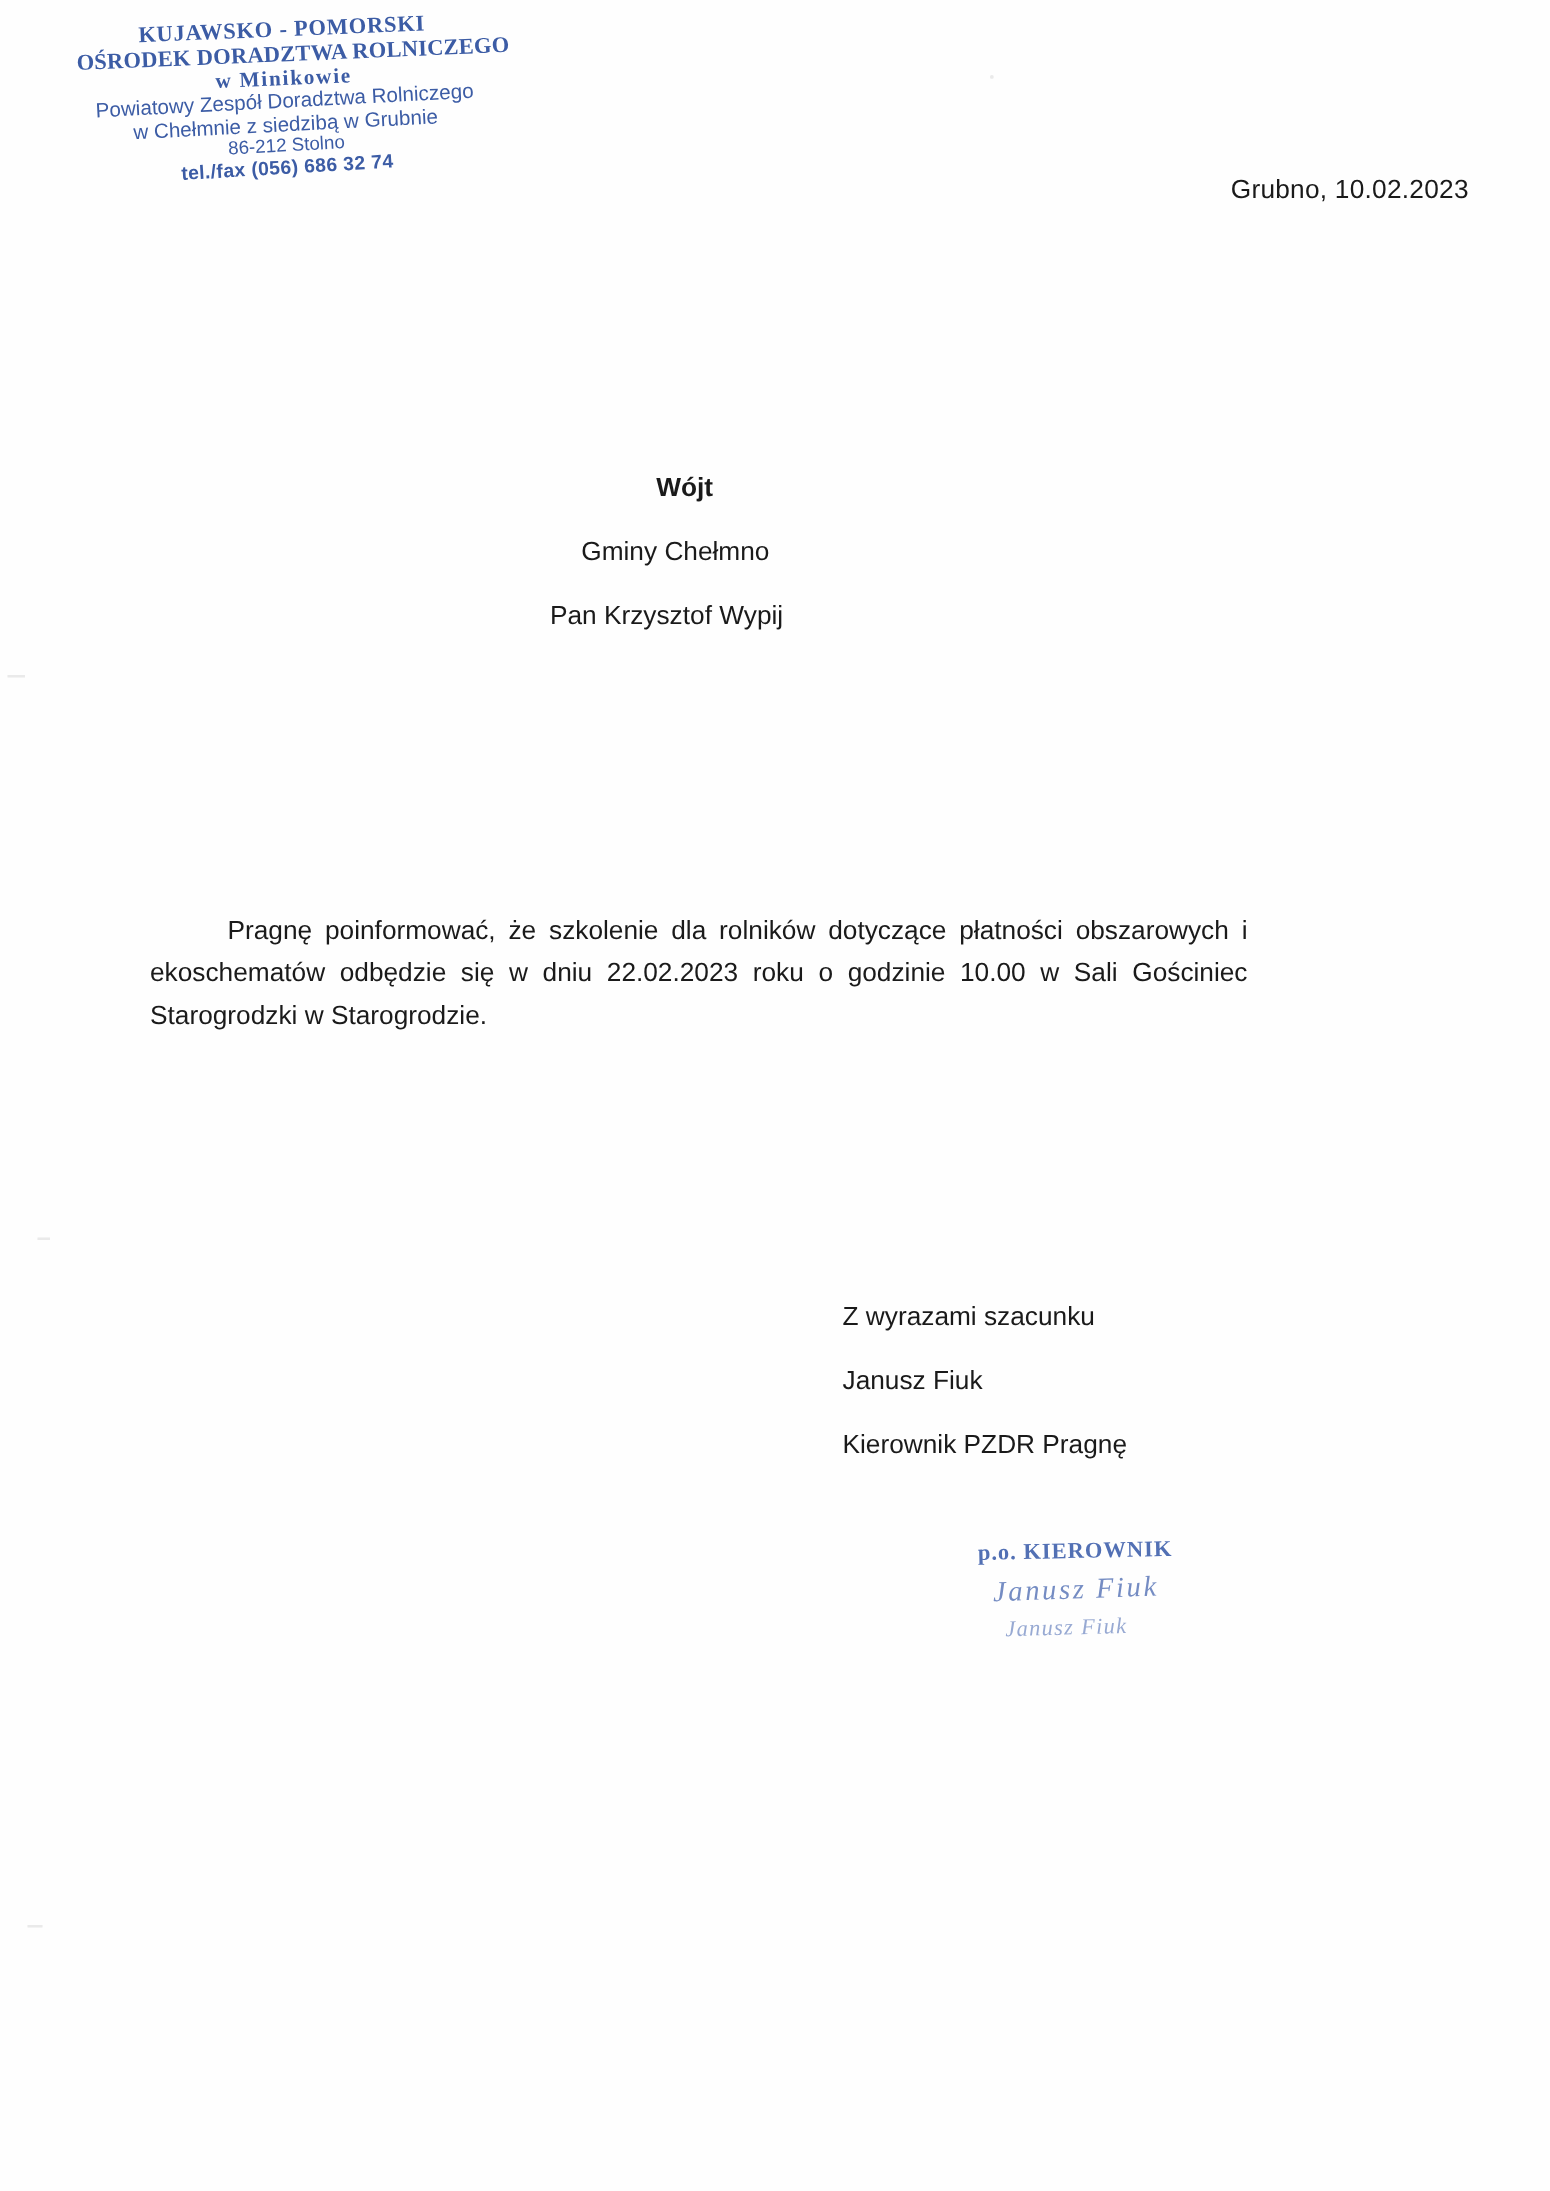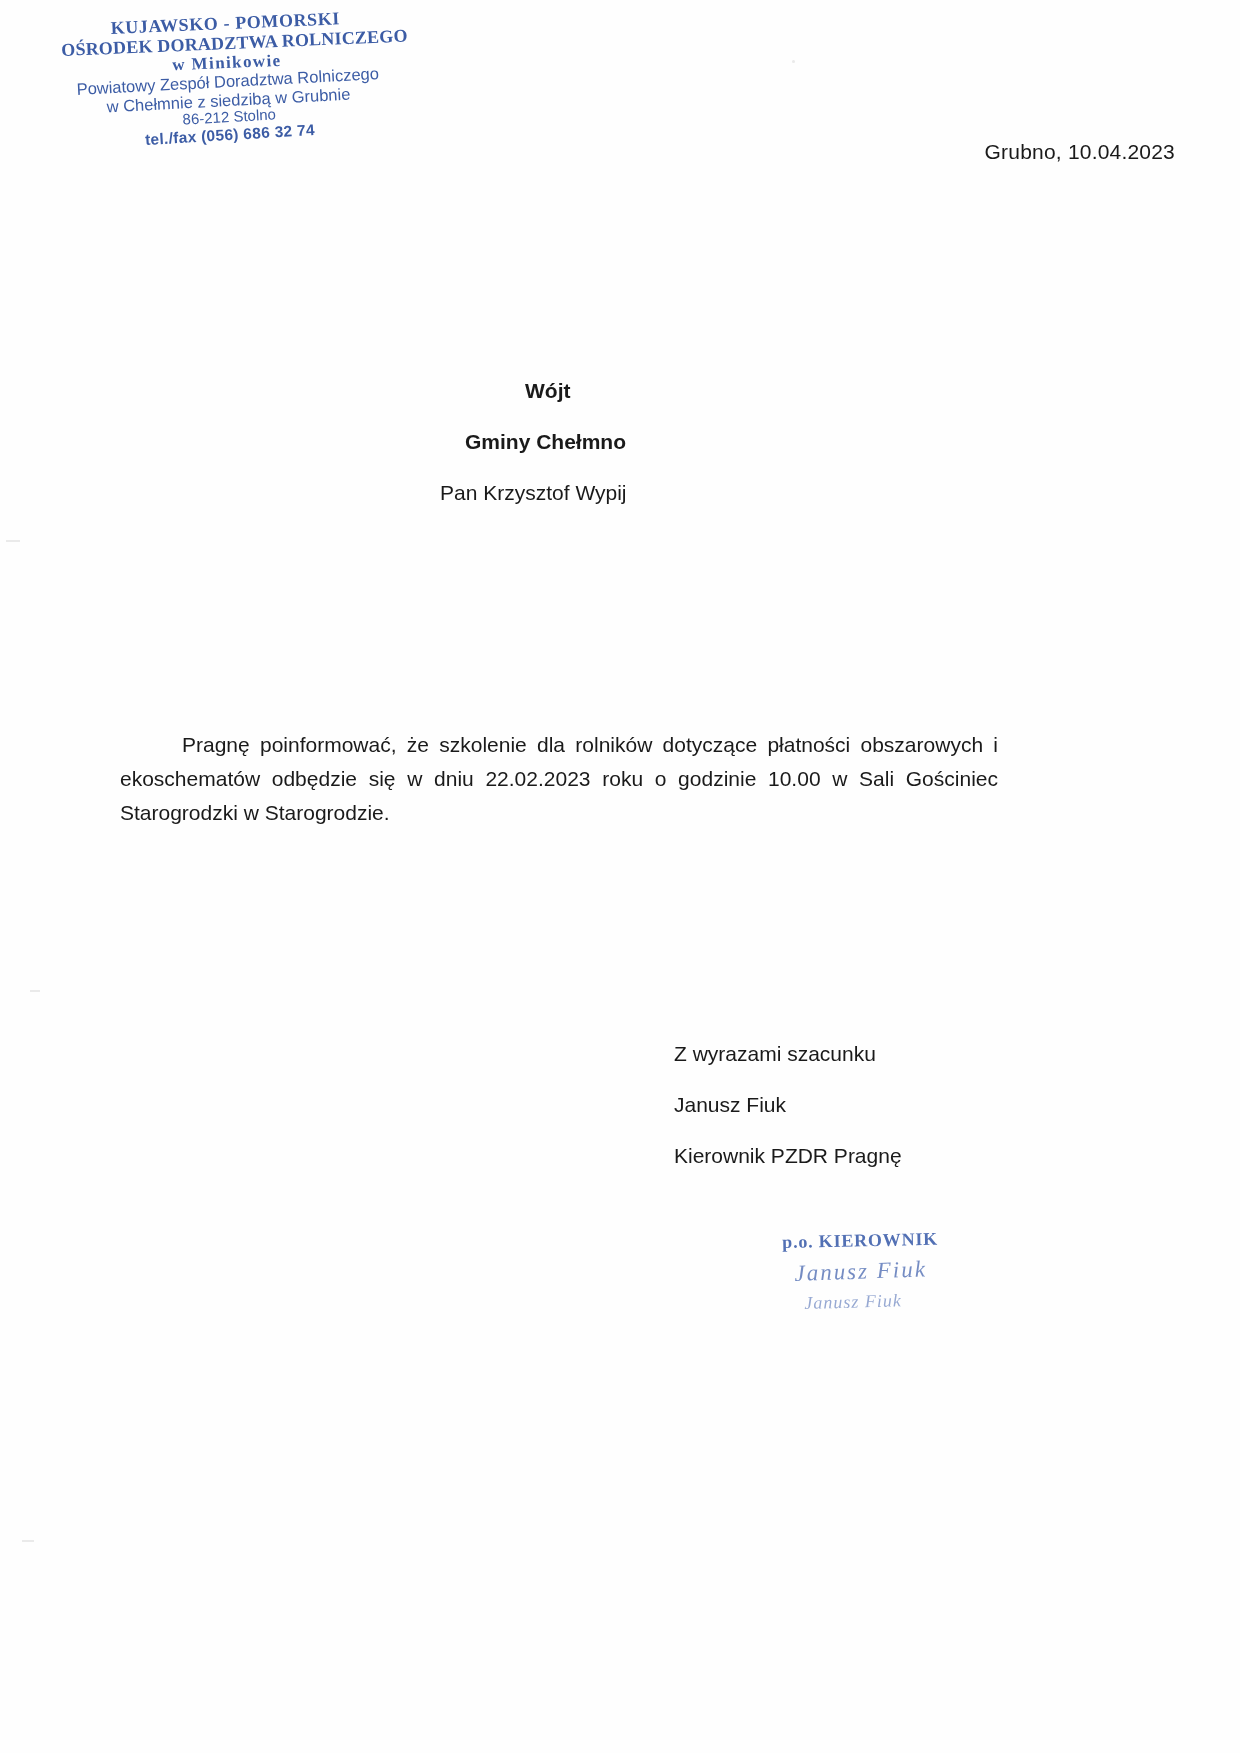--- a/index.html
+++ b/index.html
@@ -95,21 +95,21 @@
     left: 430px;
     top: 380px;
     font-size: 21px;
     line-height: 1;
   }
   .addressee .row {
     margin-bottom: 30px;
     white-space: nowrap;
   }
   .addressee .r1 { padding-left: 95px; font-weight: bold; }
-  .addressee .r2 { padding-left: 35px; font-weight: bold; }
+  .addressee .r2 { padding-left: 35px; }
   .addressee .r3 { padding-left: 10px; }
 
   
   .body-text {
     position: absolute;
     left: 120px;
     top: 728px;
     width: 878px;
     font-size: 21px;
     line-height: 1.62;
@@ -182,21 +182,21 @@
   <div class="stamp">
     <div class="l1">KUJAWSKO - POMORSKI</div>
     <div class="l2">OŚRODEK DORADZTWA ROLNICZEGO</div>
     <div class="l3">w Minikowie</div>
     <div class="l4">Powiatowy Zespół Doradztwa Rolniczego</div>
     <div class="l5">w Chełmnie z siedzibą w Grubnie</div>
     <div class="l6">86-212 Stolno</div>
     <div class="l7">tel./fax (056) 686 32 74</div>
   </div>
 
-  <div class="date-line">Grubno, 10.04.2023</div>
+  <div class="date-line">Grubno, 10.02.2023</div>
 
   <div class="addressee">
     <div class="row r1">Wójt</div>
     <div class="row r2">Gminy Chełmno</div>
     <div class="row r3">Pan Krzysztof Wypij</div>
   </div>
 
   <div class="body-text"><span class="indent"></span><span>Pragnę poinformować, że szkolenie dla rolników dotyczące płatności obszarowych i ekoschematów odbędzie się w dniu 22.02.2023 roku o godzinie 10.00 w Sali Gościniec Starogrodzki w Starogrodzie.</span></div>
 
   <div class="closing">

